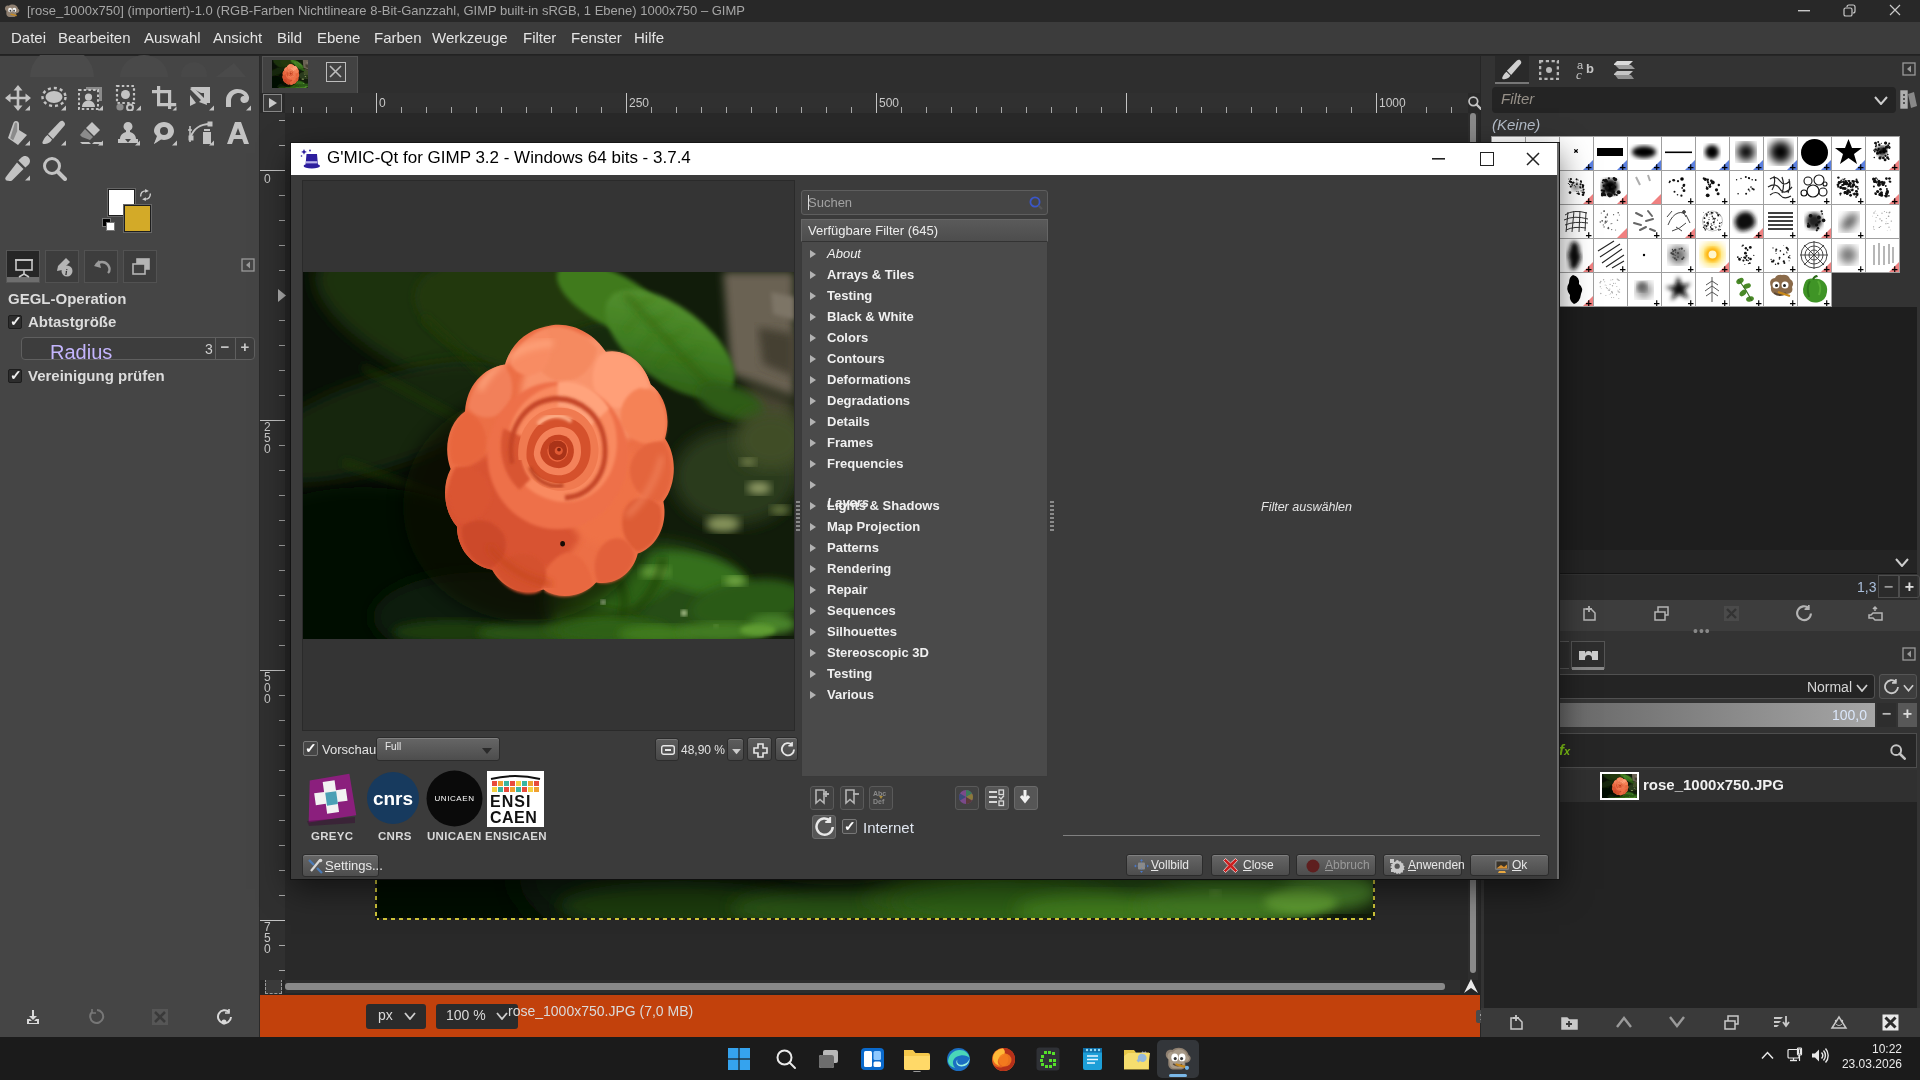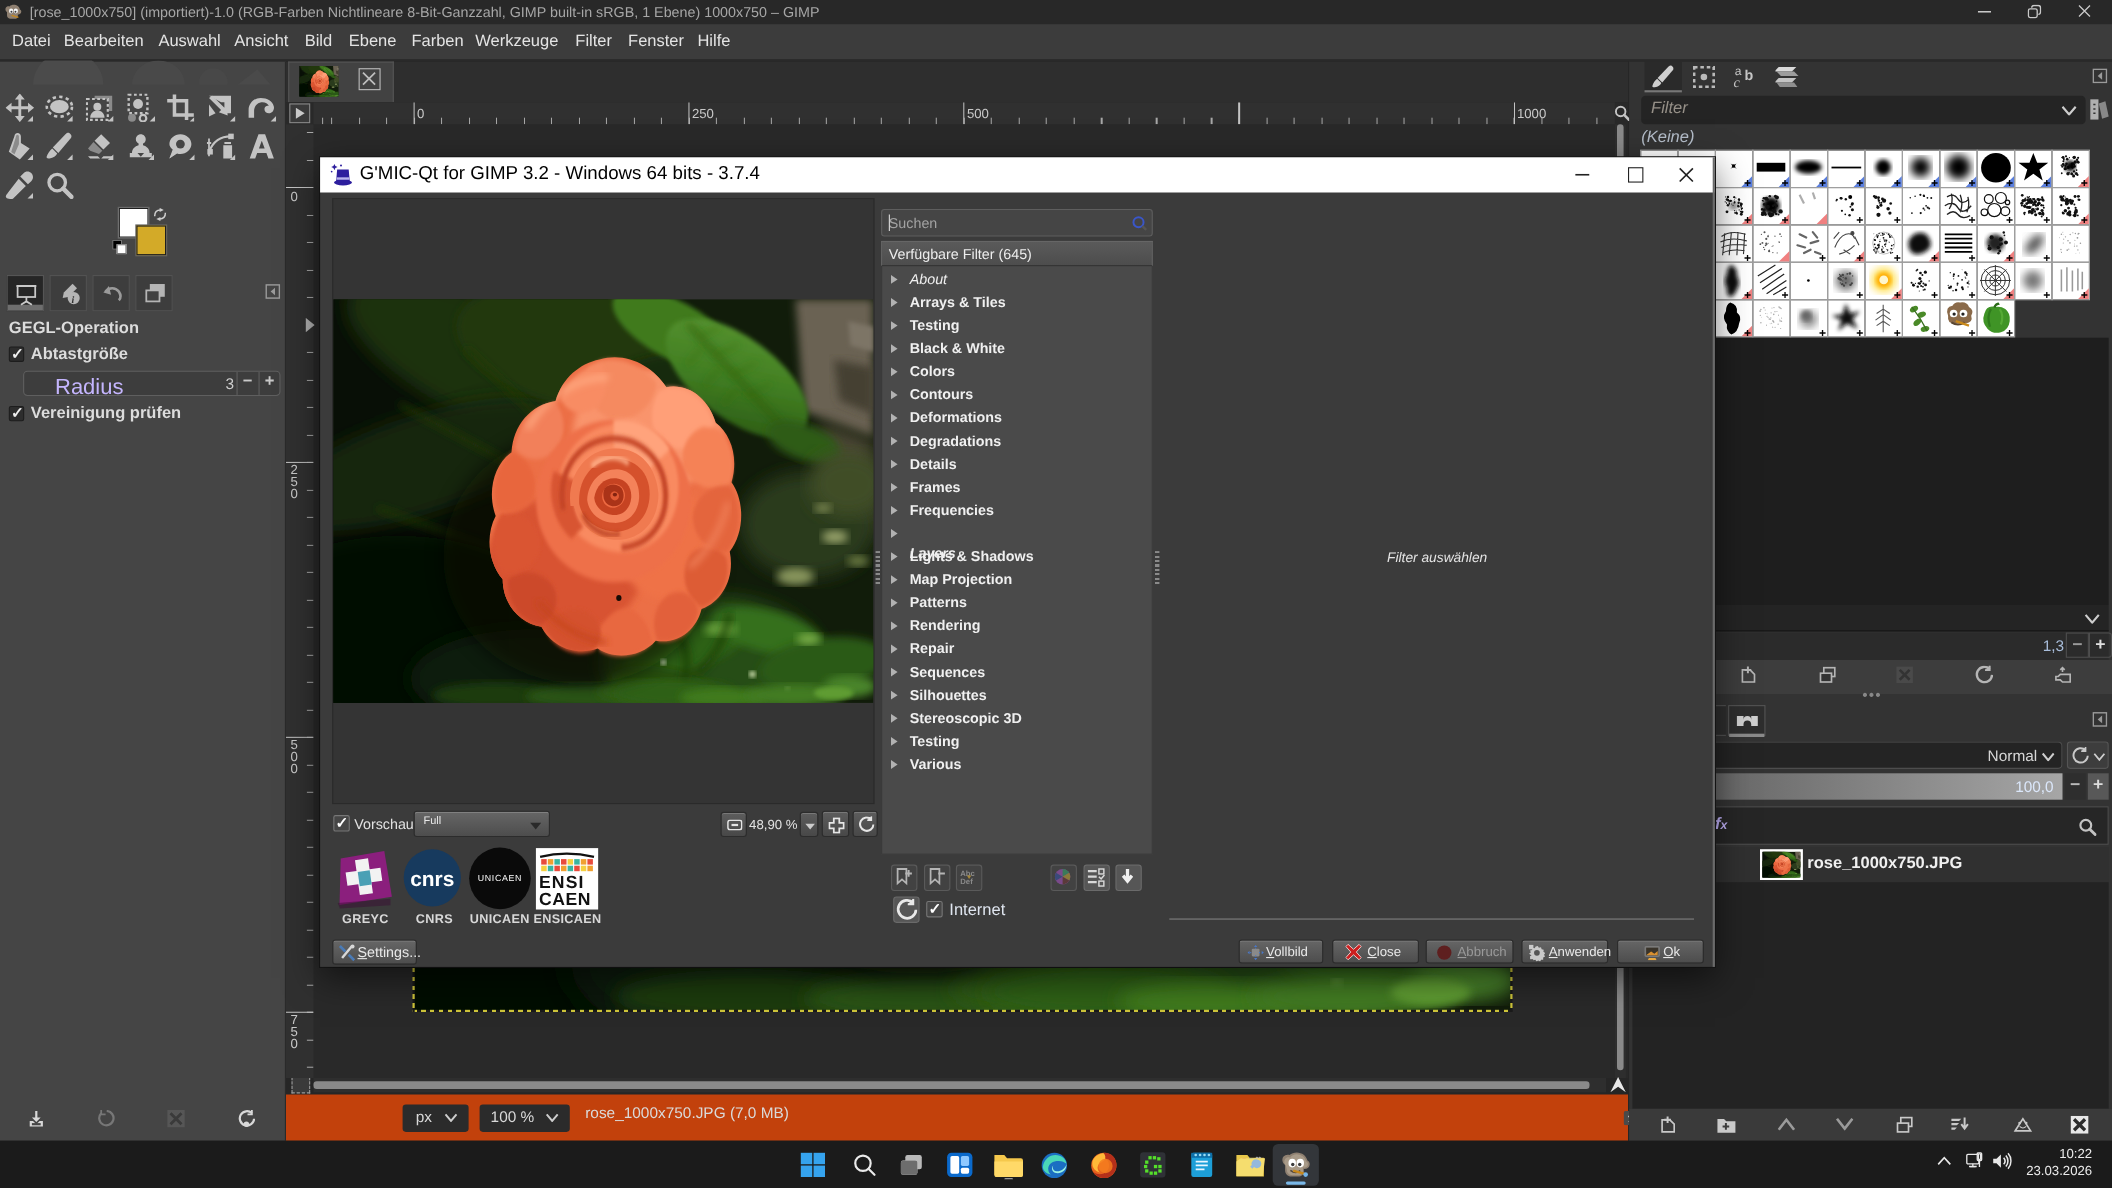--- a/index.html
+++ b/index.html
@@ -489,21 +489,21 @@
       <svg class="abs" style="left:38px;top:8px;" width="12" height="8" viewBox="0 0 12 8">
           <path d="M1,1 L6,7 L11,1" stroke="#cdcdcd" stroke-width="1.8" fill="none"></path>
         </svg>
     </div>
     <div class="abs" style="left:176px;top:9px;width:82px;height:25px;background:#2b2b2b;border-radius:3px;color:#d9d9d9;">
       <span class="abs" style="left:10px;top:3px;">100 %</span>
       <svg class="abs" style="left:60px;top:8px;" width="12" height="8" viewBox="0 0 12 8">
           <path d="M1,1 L6,7 L11,1" stroke="#cdcdcd" stroke-width="1.8" fill="none"></path>
         </svg>
     </div>
-    <span class="abs" style="left:272px;top:8px;font-size:14px;">rose_1000x750.JPG (7,0 MB)</span>
+    <span class="abs" style="left:248px;top:8px;font-size:14px;">rose_1000x750.JPG (7,0 MB)</span>
     <svg class="abs" style="left:1216px;top:15px;" width="14" height="13" viewBox="0 0 14 13">
         <rect x="0" y="0" width="14" height="13" rx="2" fill="#4a4a4a"></rect>
         <path d="M4,5 h6 M7,5 v5" stroke="#bbb" stroke-width="1.4"></path>
         <path d="M7,12 l3,-3 h-6 z" fill="#bbb"></path>
       </svg>
   </div>
   <div class="abs" id="rightdock">
 
     <div class="abs" style="left:14px;top:0px;width:34px;height:28px;background:#2a2a2a;border-bottom:2px solid #777;"></div>
     <svg class="abs" style="left:20px;top:3px;" width="22" height="22" viewBox="0 0 26 26" fill="#cfcfcf">
@@ -1435,21 +1435,21 @@
         </svg>
     </div>
 
     <div class="abs" style="left:3px;top:647px;width:391px;height:24px;background:linear-gradient(90deg,#585858,#a6a6a6);">
       <span class="abs" style="right:8px;top:4px;color:#dbe7fa;font-size:14px;">100,0</span>
     </div>
     <div class="abs" style="left:396px;top:647px;width:19px;height:24px;background:#2e2e2e;color:#b9b9b9;font-size:16px;font-weight:bold;text-align:center;line-height:22px;">−</div>
     <div class="abs" style="left:417px;top:647px;width:19px;height:24px;background:#585858;color:#ddd;font-size:16px;font-weight:bold;text-align:center;line-height:22px;">+</div>
 
     <div class="abs" style="left:3px;top:677px;width:433px;height:35px;background:#262626;border:1px solid #4e4e4e;">
-      <span class="abs" style="left:74px;top:7px;color:#c4b5fd;font-size:15px;font-style:italic;font-weight:bold;">f<span style="font-size:11px;">x</span></span>
+      <span class="abs" style="left:74px;top:7px;color:#84cc16;font-size:15px;font-style:italic;font-weight:bold;">f<span style="font-size:11px;">x</span></span>
       <svg class="abs" style="left:404px;top:9px;" width="17" height="17" viewBox="0 0 26 26" fill="none" stroke="#c3c3c3">
           <circle cx="11" cy="11" r="7.5" stroke-width="3"></circle>
           <path d="M16.5,16.5 L24,24" stroke-width="4" stroke-linecap="round"></path>
         </svg>
     </div>
 
     <div class="abs" style="left:3px;top:714px;width:433px;height:32px;background:#303030;"></div>
     <div class="abs" style="left:119px;top:716px;width:39px;height:28px;background:#fff;">
       <svg style="position:absolute;left:2px;top:2px;" width="35" height="24" viewBox="0 0 491 367" preserveAspectRatio="none">
           <use href="#rosephoto"></use>

